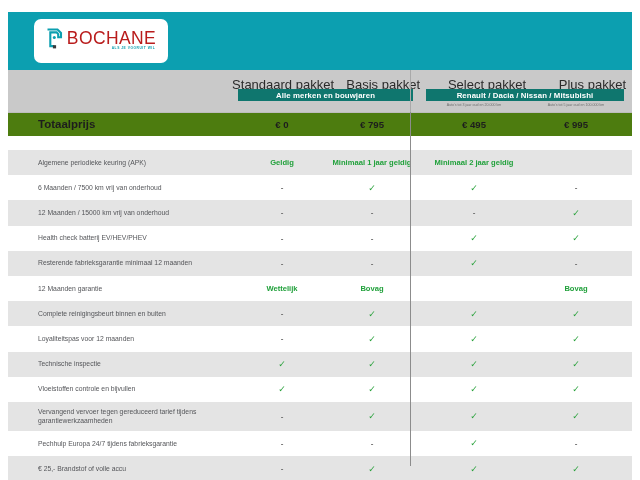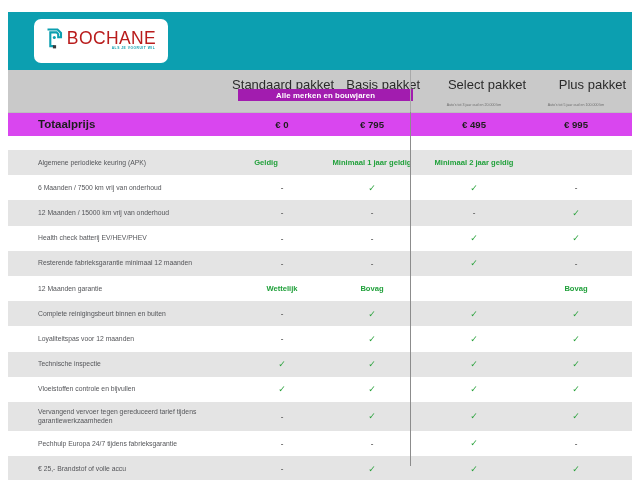--- a/index.html
+++ b/index.html
@@ -108,21 +108,21 @@
     font-size: 13px;
     font-weight: normal;
     color: #2b2b2b;
     top: 7px;
   }
 
   .bar {
     position: absolute;
     top: 19px;
     height: 12px;
-    background: #a21caf;
+    background: #0f766e;
     color: #ffffff;
     font-size: 7.8px;
     font-weight: bold;
     display: flex;
     align-items: center;
     justify-content: center;
     letter-spacing: 0.1px;
   }
 
   .subnote {
@@ -131,21 +131,21 @@
     font-size: 3.6px;
     color: #6e6e6e;
     text-align: center;
     white-space: nowrap;
   }
 
   
   .total-row {
     position: relative;
     height: 24px;
-    background: #d946ef;
+    background: #4d7c0f;
     border-top: 1px solid #bdbdbd;
   }
 
   .total-label {
     position: absolute;
     left: 30px;
     top: 5px;
     font-size: 11.5px;
     font-weight: bold;
     color: #1d1d1d;
@@ -243,41 +243,42 @@
   <div class="table-area">
 
     <div class="colhead">
 
       <div class="hdr-cell" style="left:222px;width:104px;">Standaard pakket</div>
       <div class="hdr-cell" style="left:316px;width:96px;">Basis pakket</div>
       <div class="hdr-cell" style="left:414px;width:104px;">Select pakket</div>
       <div class="hdr-cell" style="left:518px;width:100px;">Plus pakket</div>
 
       <div class="bar" style="left:230px;width:175px;">Alle merken en bouwjaren</div>
+      <div class="bar" style="left:418px;width:198px;">Renault / Dacia / Nissan / Mitsubishi</div>
 
       <div class="subnote" style="left:414px;width:104px;">Auto's tot 3 jaar oud en 20.000 km</div>
       <div class="subnote" style="left:518px;width:100px;">Auto's tot 5 jaar oud en 100.000 km</div>
 
       <div class="divider top"></div>
     </div>
 
     <div class="total-row">
       <div class="total-label">Totaalprijs</div>
       <div class="total-price" style="left:222px;width:104px;">€ 0</div>
       <div class="total-price" style="left:316px;width:96px;">€ 795</div>
       <div class="total-price" style="left:414px;width:104px;">€ 495</div>
       <div class="total-price" style="left:518px;width:100px;">€ 995</div>
     </div>
 
     <div class="gap-row"></div>
 
     <div class="rows" id="feature-rows">
         <div class="row alt">
           <div class="row-label">Algemene periodieke keuring (APK)</div>
-          <div class="cell" style="left: 206px; width: 104px;">
+          <div class="cell" style="left: 222px; width: 104px;">
             <span>Geldig</span>
           </div>
           <div class="cell" style="left: 316px; width: 96px;">
             <span>Minimaal 1 jaar geldig</span>
           </div>
           <div class="cell" style="left: 414px; width: 104px;">
             <span>Minimaal 2 jaar geldig</span>
           </div>
         </div>
         <div class="row">

